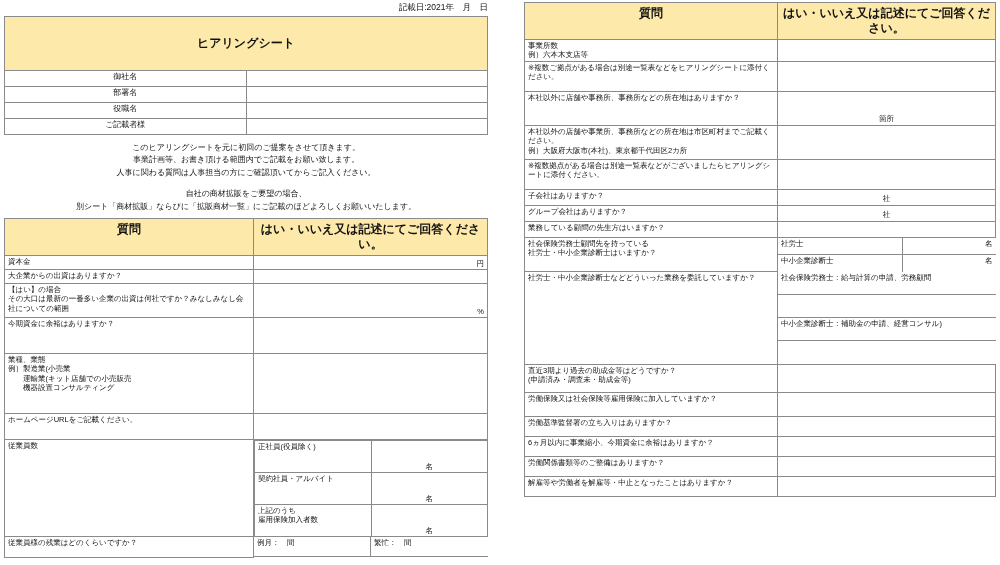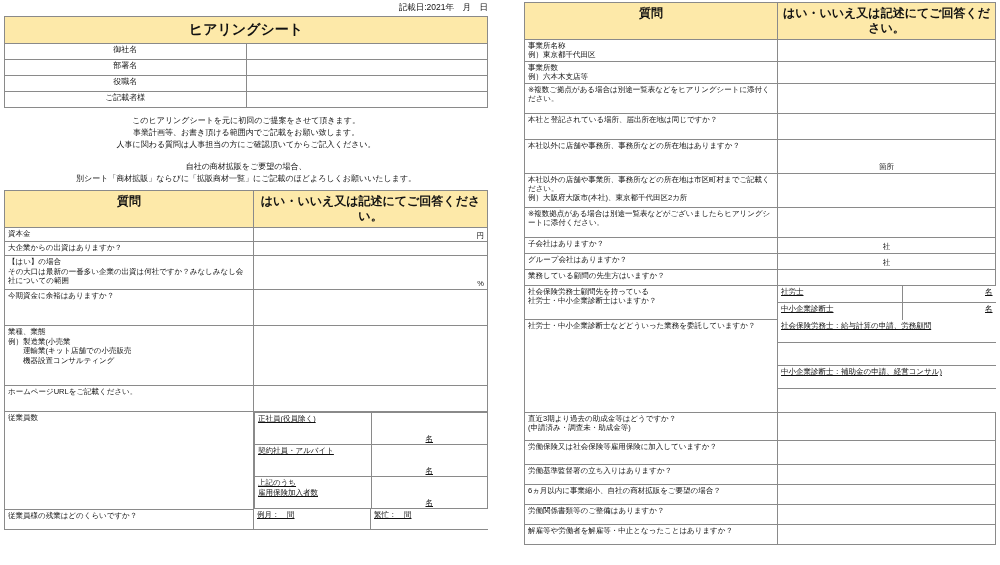--- a/index.html
+++ b/index.html
@@ -2,21 +2,21 @@
 <html><head>
 <meta charset="utf-8">
 <style>
   html,body{margin:0;padding:0;background:#ffffff;}
   body{width:1000px;height:565px;font-family:"Liberation Sans","DejaVu Sans",sans-serif;font-size:8px;color:#111;overflow:hidden;}
   .page{position:relative;width:851px;height:565px;}
 
   
   table{border-collapse:collapse;table-layout:fixed;}
   td,th{border:1px solid #8a8a8a;padding:1px 3px;vertical-align:top;font-weight:normal;font-size:7.5px;line-height:1.25;}
-  .hdr{background:#fde9a9;text-align:center;font-weight:bold;font-size:14px;padding:4px 2px;}
+  .hdr{background:#fde9a9;text-align:center;font-weight:bold;font-size:12px;padding:19px 2px;}
   .hdr2{background:#fde9a9;text-align:center;font-weight:bold;font-size:12px;padding:3px 2px;}
   .rgt{text-align:right;}
   .btm{vertical-align:bottom;text-align:center;}
 
   
   .left{position:absolute;left:4px;top:2px;width:484px;}
   .date-row{width:100%;text-align:right;font-size:8.5px;padding-bottom:2px;}
   .t-title{width:100%;}
   .t-title td{height:13px;}
   .lbl{width:86px;background:#ffffff;text-align:center;font-size:8px;}
@@ -25,21 +25,21 @@
   .q-table{width:100%;}
   .q-table .qc{width:244px;}
   .q-table .ac{width:auto;}
   .unit{text-align:right;vertical-align:bottom;}
 
   
   .right{position:absolute;left:524px;top:2px;width:472px;}
   .r-table{width:100%;}
   .r-table .qc{width:248px;}
   .r-table .ac{width:auto;}
-  .sub{padding:0;border:none;text-decoration:underline;}
+  .sub{padding:0;border:none;}
   .subtab{width:100%;border-collapse:collapse;}
   .subtab td{border:1px solid #8a8a8a;}
 </style>
 </head>
 <body>
 
 <div class="page">
 
   <div class="left">
 
@@ -164,35 +164,26 @@
 
   <div class="right">
     <table class="r-table">
       <tbody>
           <tr>
         <td class="hdr2 qc">質問</td>
         <td class="hdr2 ac">はい・いいえ又は記述にてご回答ください。</td>
       </tr>
 
       <tr style="height:20px;">
-        <td style="white-space:pre-line">事業所名称
-例）東京都千代田区</td>
-        <td></td>
-      </tr>
-      <tr style="height:20px;">
         <td style="white-space:pre-line">事業所数
 例）六本木支店等</td>
         <td></td>
       </tr>
       <tr style="height:30px;">
         <td style="white-space:pre-line">※複数ご拠点がある場合は別途一覧表などをヒアリングシートに添付ください。</td>
-        <td></td>
-      </tr>
-      <tr style="height:26px;">
-        <td>本社と登記されている場所、届出所在地は同じですか？</td>
         <td></td>
       </tr>
       <tr style="height:34px;">
         <td>本社以外に店舗や事務所、事務所などの所在地はありますか？</td>
         <td class="rgt btm">箇所</td>
       </tr>
       <tr style="height:34px;">
         <td style="white-space:pre-line">本社以外の店舗や事業所、事務所などの所在地は市区町村までご記載ください。
 例）大阪府大阪市(本社)、東京都千代田区2カ所</td>
         <td></td>
@@ -262,21 +253,21 @@
       </tr>
       <tr style="height:24px;">
         <td>労働保険又は社会保険等雇用保険に加入していますか？</td>
         <td></td>
       </tr>
       <tr style="height:20px;">
         <td>労働基準監督署の立ち入りはありますか？</td>
         <td></td>
       </tr>
       <tr style="height:20px;">
-        <td>6ヵ月以内に事業縮小、自社の商材拡販をご要望の場合？</td>
+        <td>6ヵ月以内に事業縮小、今期資金に余裕はありますか？</td>
         <td></td>
       </tr>
       <tr style="height:20px;">
         <td>労働関係書類等のご整備はありますか？</td>
         <td></td>
       </tr>
       <tr style="height:20px;">
         <td>解雇等や労働者を解雇等・中止となったことはありますか？</td>
         <td></td>
       </tr>

